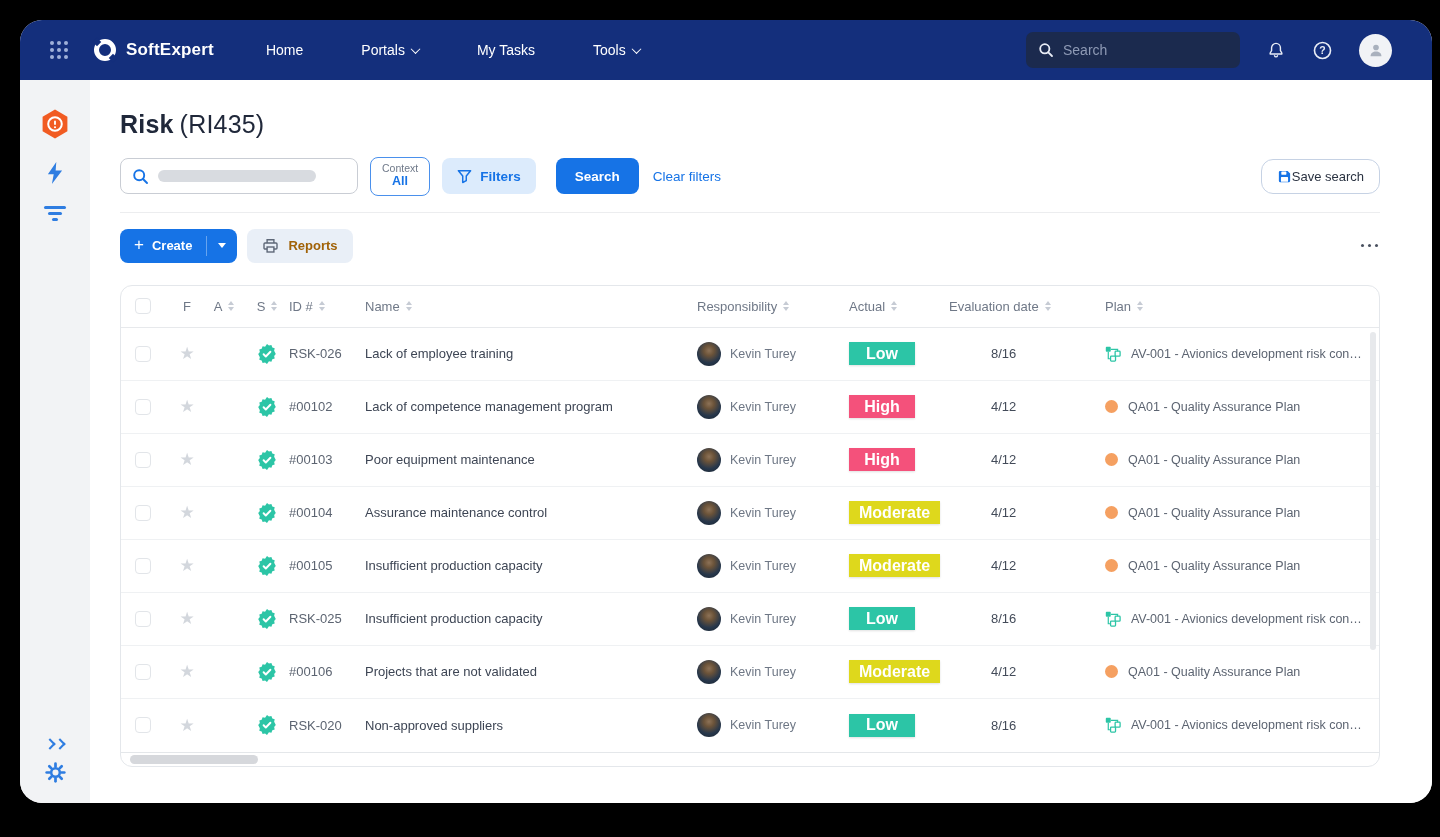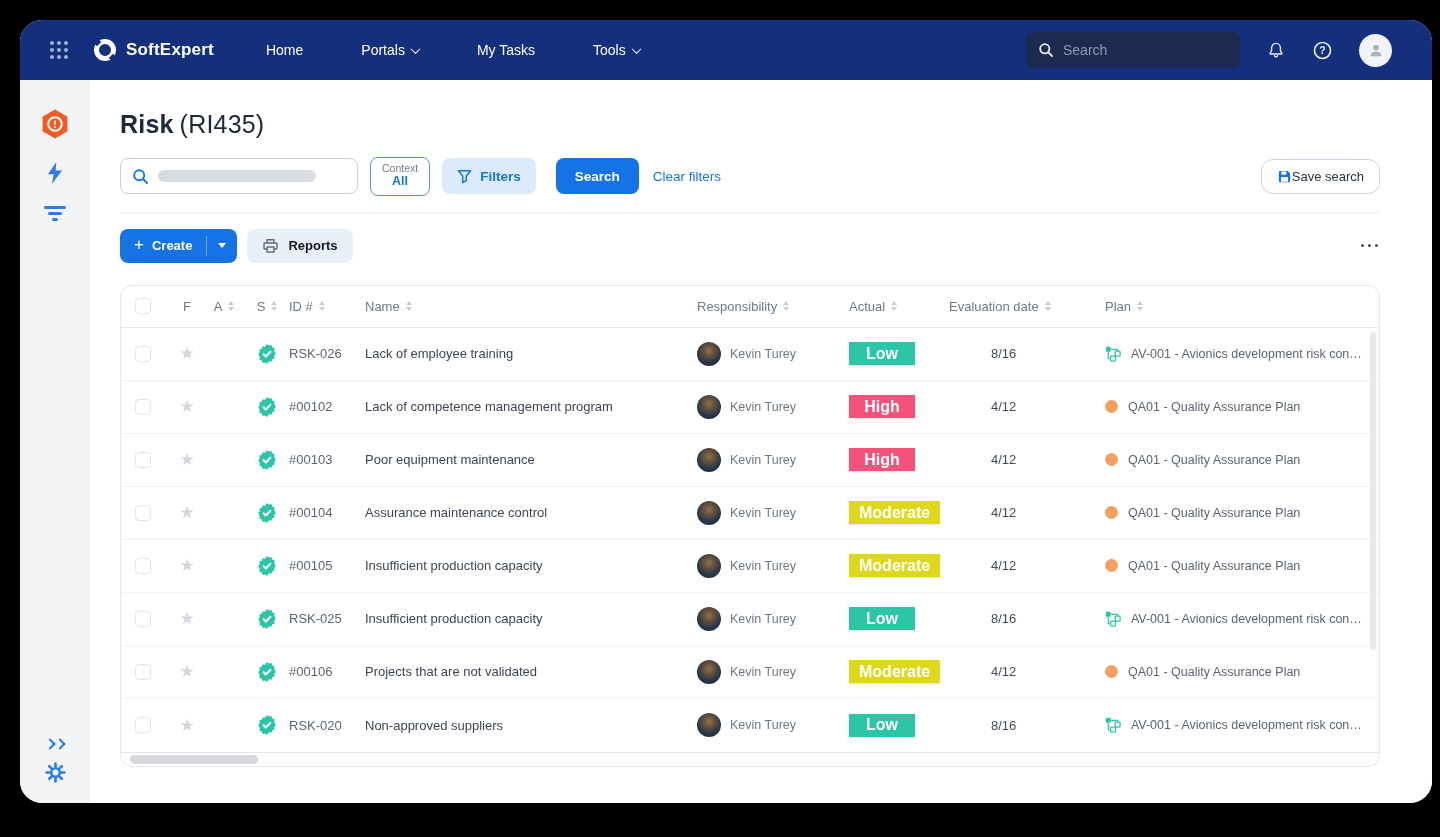--- a/index.html
+++ b/index.html
@@ -52,21 +52,21 @@
   .btn-save { margin-left:auto; height:35px; padding:0 15px; border:1px solid #c6d2e4; border-radius:12px; background:#fff; gap:0; color:#2b3342; font-size:13px; }
 
   
   .toolbar-row { display:flex; align-items:center; margin-top:16px; }
   .btn-create { height:34px; border-radius:8px; background:#1673e6; color:#fff; font-size:13px; font-weight:bold; display:inline-flex; align-items:stretch; overflow:hidden; cursor:pointer; }
   .create-main { display:flex; align-items:center; gap:8px; padding:0 14px; }
   .plus { font-size:17px; font-weight:400; margin-top:-2px; }
   .create-split { width:1px; background:rgba(255,255,255,.35); margin:7px 0; }
   .create-caret { display:flex; align-items:center; padding:0 11px; }
   .caret-down { width:0; height:0; border-left:4.5px solid transparent; border-right:4.5px solid transparent; border-top:5px solid #fff; }
-  .btn-reports { height:34px; padding:0 15px; border-radius:8px; background:#e9eff7; gap:9px; margin-left:10px; color:#0f172a; font-size:13px; font-weight:bold; }
+  .btn-reports { height:34px; padding:0 15px; border-radius:8px; background:#e9eff7; gap:9px; margin-left:10px; color:#a16207; font-size:13px; font-weight:bold; }
   .more-dots { margin-left:auto; display:flex; gap:3.5px; cursor:pointer; padding:6px 2px; }
   .more-dots i { width:3.5px; height:3.5px; border-radius:50%; background:#4a5160; display:block; }
 
   
   .card { margin-top:22px; border:1px solid #e4e7eb; border-radius:12px; position:relative; background:#fff; }
   .thead { display:flex; align-items:center; height:42px; border-bottom:1px solid #e7e9ec; padding:0 14px; }
   .col { display:flex; align-items:center; }
   .col-check { width:36px; } .col-fav { width:32px; justify-content:center; }
   .col-a { width:42px; justify-content:center; } .col-s { width:44px; justify-content:center; }
   .col-id { width:76px; } .col-name { flex:1; min-width:0; }

